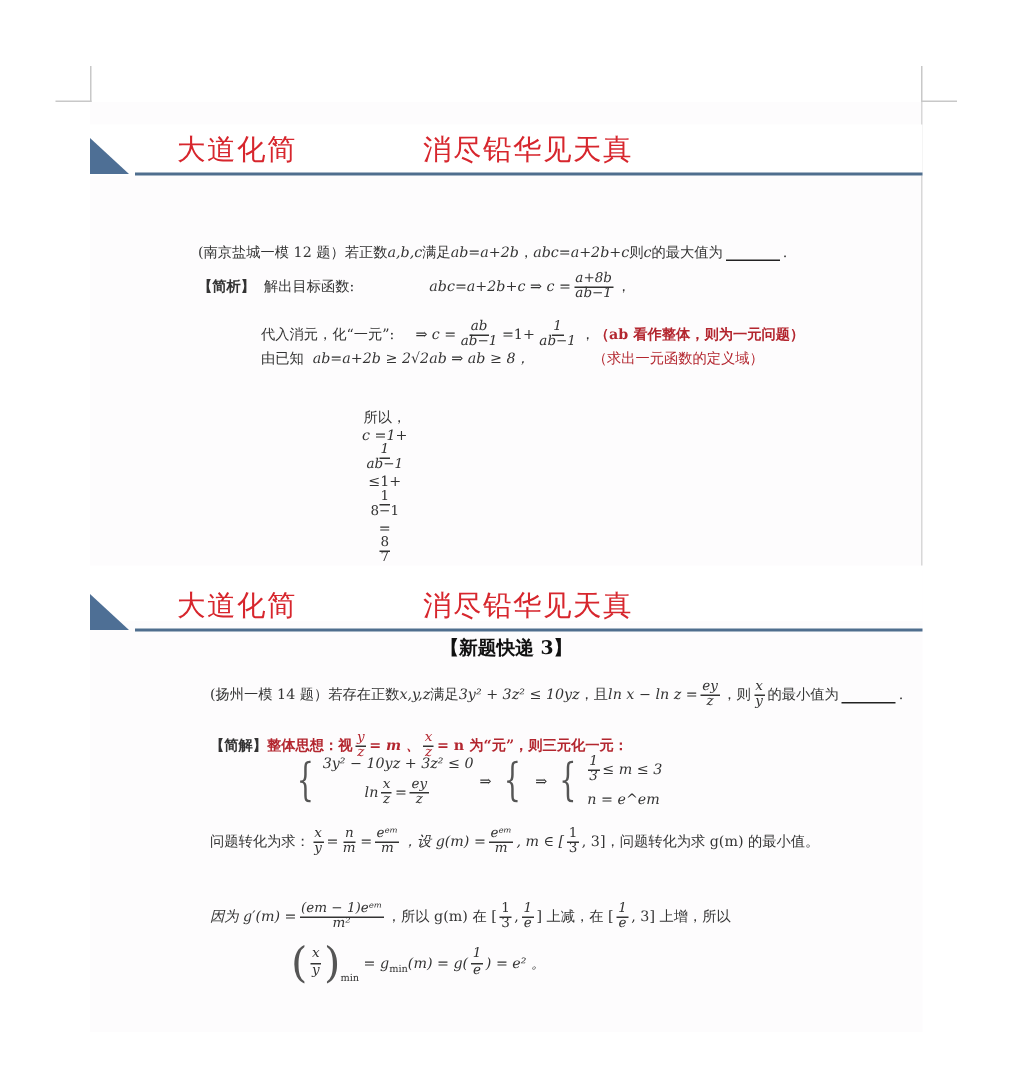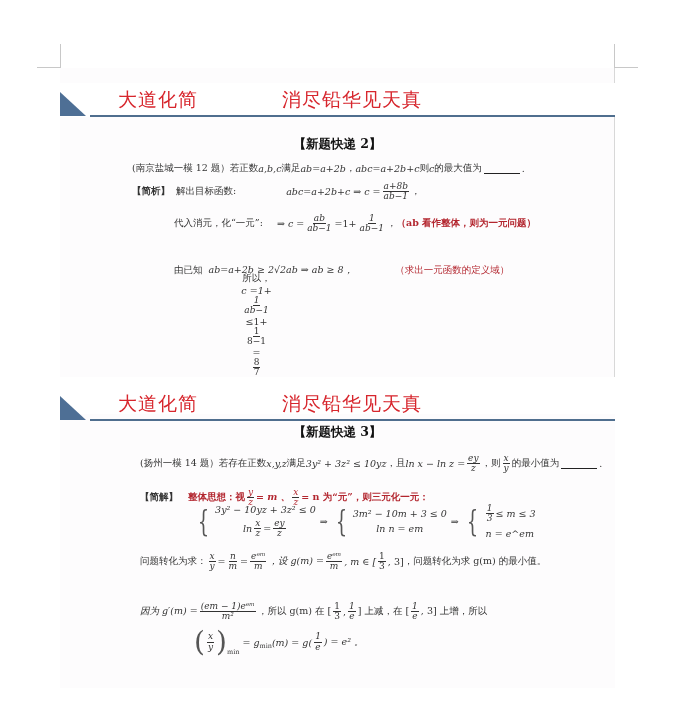--- a/index.html
+++ b/index.html
@@ -44,21 +44,20 @@
 
 <div class="page" style="top:68px;height:309px;">
   <div class="page-edge"></div>
   <div class="hdr" style="top:15px;">
     <div class="tri"></div>
     <div class="rule"></div>
     <div class="t1">大道化简</div>
     <div class="t2">消尽铅华见天真</div>
   </div>
 
-  <div class="slide-title" style="top:68px;">【新题快递 2】</div>
 
   <div class="line" style="left:72px;top:94px;">
     <span>(南京盐城一模 12 题）若正数</span>
     <span class="it">a,b,c</span>
     <span>满足</span>
     <span class="it">ab=a+2b</span>
     <span>，</span>
     <span class="it">abc=a+2b+c</span>
     <span>则</span>
     <span class="it">c</span>
@@ -87,21 +86,21 @@
       </span>
     <span>=1+</span>
     <span class="frac it">
         <span class="num">1</span>
         <span class="den">ab−1</span>
       </span>
     <span>，</span>
     <span class="red bold">（ab 看作整体，则为一元问题）</span>
   </div>
 
-  <div class="line" style="left:114px;top:196px;">
+  <div class="line" style="left:114px;top:165px;">
     <span>由已知</span>
     <span class="it" style="margin-left:6px;">ab=a+2b ≥ 2√2ab ⇒ ab ≥ 8，</span>
     <span class="red" style="margin-left:42px;">（求出一元函数的定义域）</span>
   </div>
 
   <div class="line" style="left:114px;top:204px;flex-direction:column;">
     <span>所以，</span>
     <span class="it">c =1+</span>
     <span class="frac it">
         <span class="num">1</span>
@@ -148,21 +147,21 @@
         <span class="num">x</span>
         <span class="den">y</span>
       </span>
     <span>的最小值为</span>
     <span class="blank"></span>
     <span>.</span>
   </div>
 
   <div class="line" style="left:80px;top:108px;">
     <span class="bold">【简解】</span>
-    <span class="red bold" style="margin-left:10px;">整体思想：视</span>
+    <span class="red bold" style="">整体思想：视</span>
     <span class="frac it red">
         <span class="num">y</span>
         <span class="den">z</span>
       </span>
     <span class="red bold it">= m 、</span>
     <span class="frac it red">
         <span class="num">x</span>
         <span class="den">z</span>
       </span>
     <span class="red bold">= n 为“元”，则三元化一元：</span>
@@ -183,24 +182,20 @@
           <span class="frac">
               <span class="num">ey</span>
               <span class="den">z</span>
             </span>
         </span>
       </span>
     </span>
     <span style="margin:0 4px;">⇒</span>
     <span class="brace">
       <span class="bk">{</span>
-      <span class="rows it">
-        <span>3m² − 10m + 3 ≤ 0</span>
-        <span>ln n = em</span>
-      </span>
     </span>
     <span style="margin:0 4px;">⇒</span>
     <span class="brace">
       <span class="bk">{</span>
       <span class="rows it">
         <span style="display:inline-flex;align-items:center;">
           <span class="frac">
               <span class="num">1</span>
               <span class="den">3</span>
             </span>

